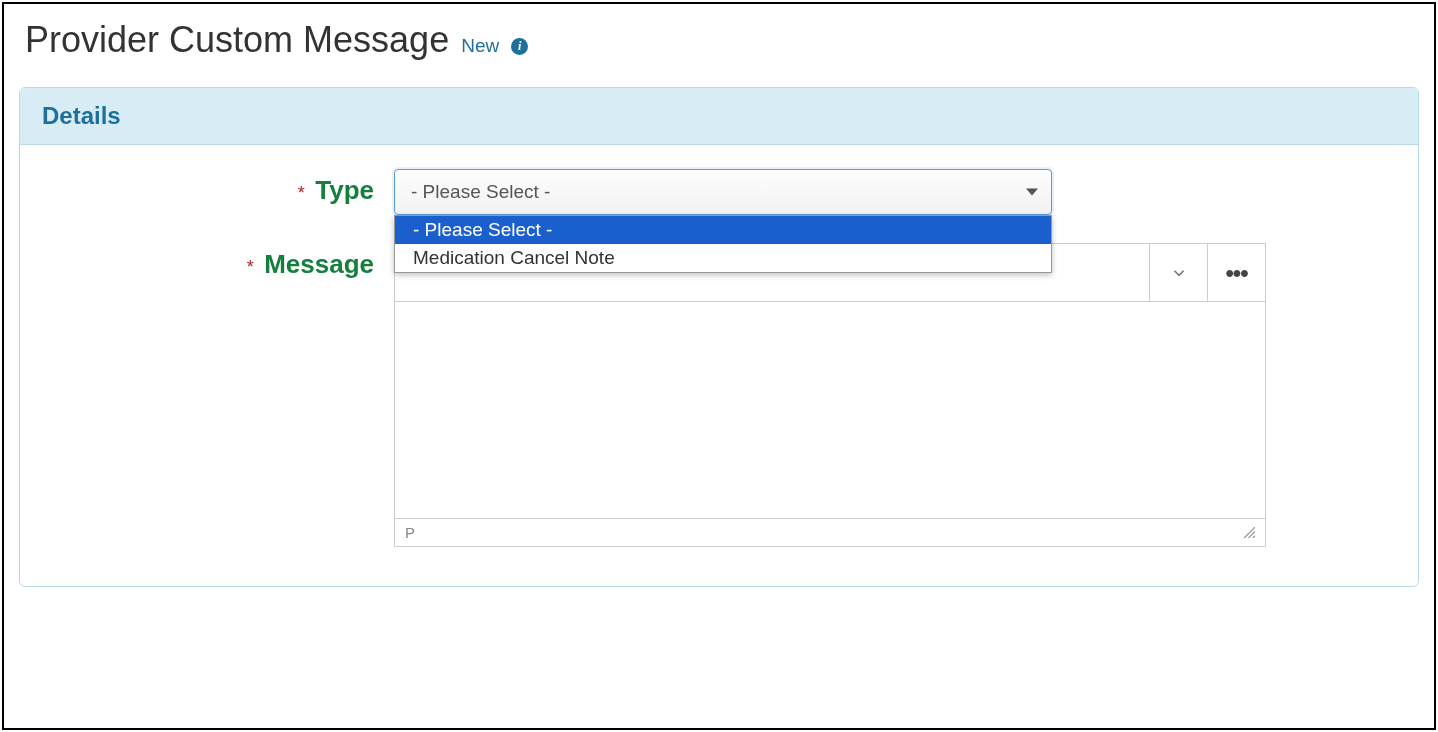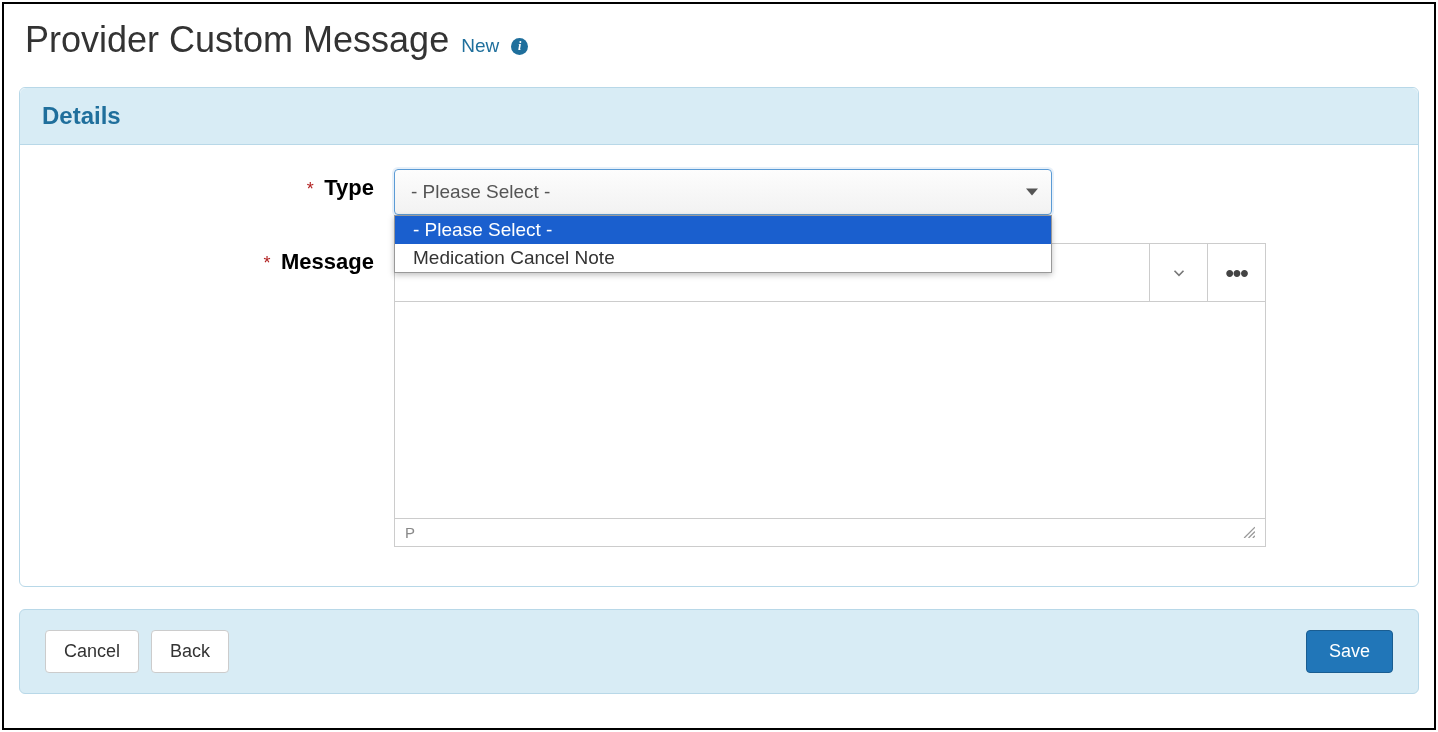--- a/index.html
+++ b/index.html
@@ -86,23 +86,23 @@
       text-align: right;
       padding-right: 20px;
       padding-top: 6px;
     }
     .required-star {
       color: #b22222;
       font-size: 18px;
       margin-right: 6px;
     }
     .field-label {
-      font-size: 22px;
+      font-size: 26px;
       font-weight: bold;
-      color: #000000;
+      color: #15803d;
     }
     .field-col {
       flex: 1;
       position: relative;
     }
     .select-wrapper {
       position: relative;
       width: 658px;
     }
     .select-box {
@@ -298,19 +298,14 @@
                 </svg>
               </span>
             </div>
           </div>
         </div>
       </div>
 
     </div>
   </div>
 
-  <div class="button-bar">
-    <button class="btn">Cancel</button>
-    <button class="btn">Back</button>
-    <button class="btn btn-primary">Save</button>
-  </div>
 
 </div>
 
 </body></html>

